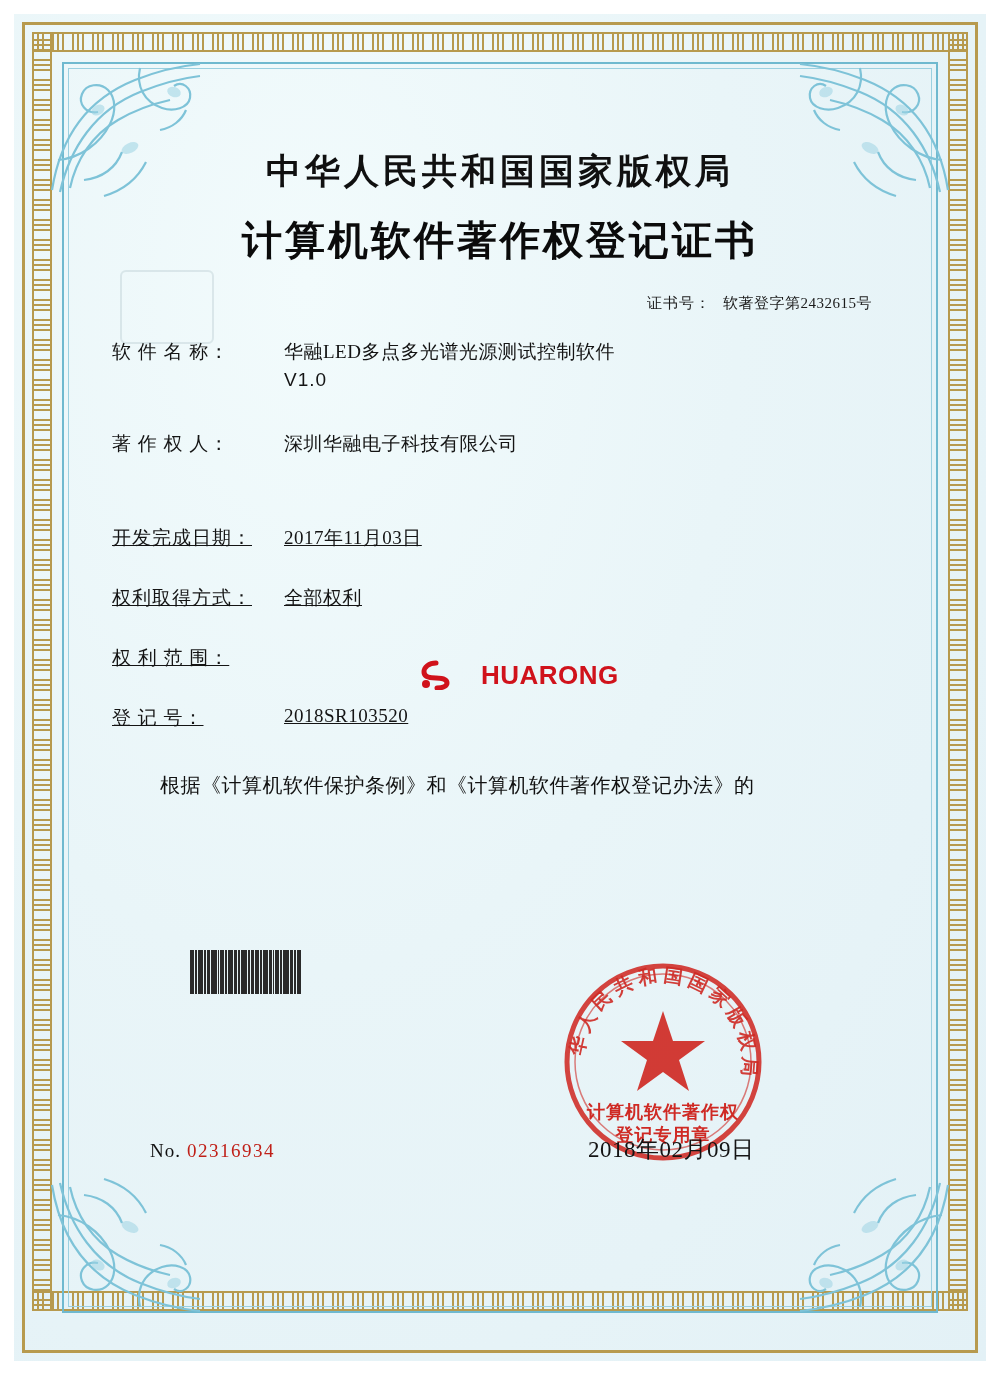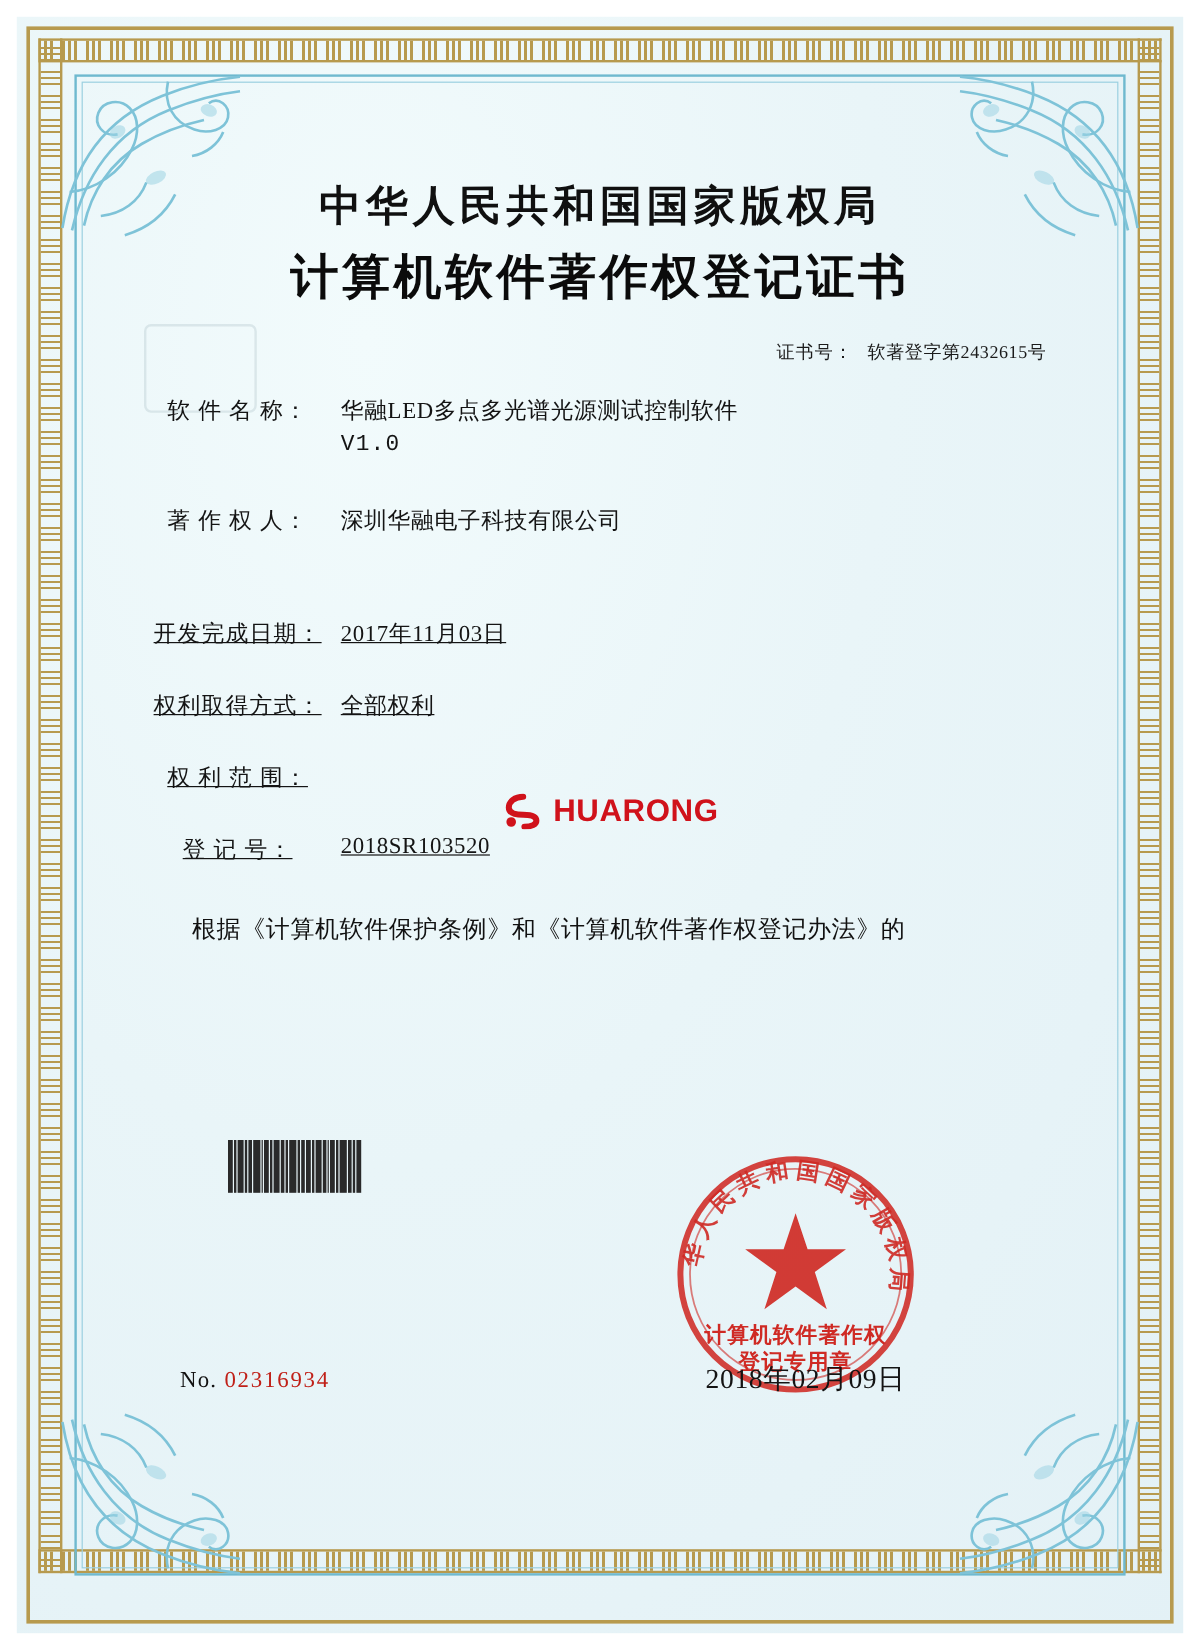--- a/index.html
+++ b/index.html
@@ -125,21 +125,21 @@
     color: #101010;
     margin-top: 48px;
   }
   .title2 {
     text-align: center;
     font-family: "Liberation Serif", serif;
     font-size: 40px;
     font-weight: bold;
     letter-spacing: 3px;
     color: #0b0b0b;
-    margin-top: 8px;
+    margin-top: 18px;
   }
 
   .certno {
     text-align: right;
     font-size: 15px;
     color: #1b1b1b;
     margin-top: 26px;
     padding-right: 38px;
     letter-spacing: 0.5px;
   }
@@ -155,55 +155,55 @@
     align-items: flex-start;
     margin-bottom: 24px;
     font-size: 19px;
     color: #141414;
   }
   .row .label {
     width: 172px;
     flex: 0 0 172px;
     letter-spacing: 1px;
     white-space: nowrap;
-    text-align: center;
   }
   .row .value {
     flex: 1;
     letter-spacing: 0.5px;
   }
   .row.tight { margin-bottom: 4px; }
   .subvalue {
     padding-left: 172px;
     font-size: 19px;
     letter-spacing: 1px;
     margin-bottom: 40px;
     color: #141414;
-    font-family: Liberation Mono, monospace;
+    font-family: Liberation Sans, sans-serif;
   }
 
   .row.spaced { margin-bottom: 34px; text-decoration: underline; }
 
   .paragraph {
     margin-top: 22px;
     padding-left: 30px;
     padding-right: 26px;
     font-size: 20px;
     line-height: 2.0;
     color: #111;
     letter-spacing: 0.5px;
   }
   .paragraph .indent { display:inline-block; width: 2em; }
 
   
   .logo {
     position: absolute;
     left: 420px; top: 660px;
     display: flex;
-    align-items: center;
+    align-items: flex-start;
+    gap: 20px;
   }
   .logo .mark {
     width: 34px; height: 30px;
     margin-right: 7px;
   }
   .logo .brand {
     font-family: "Liberation Sans", sans-serif;
     font-weight: bold;
     font-size: 26px;
     color: #d0121b;

